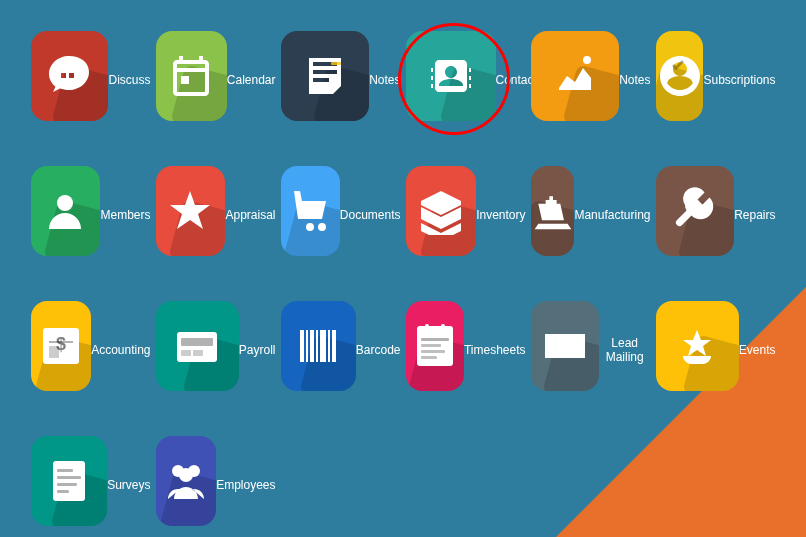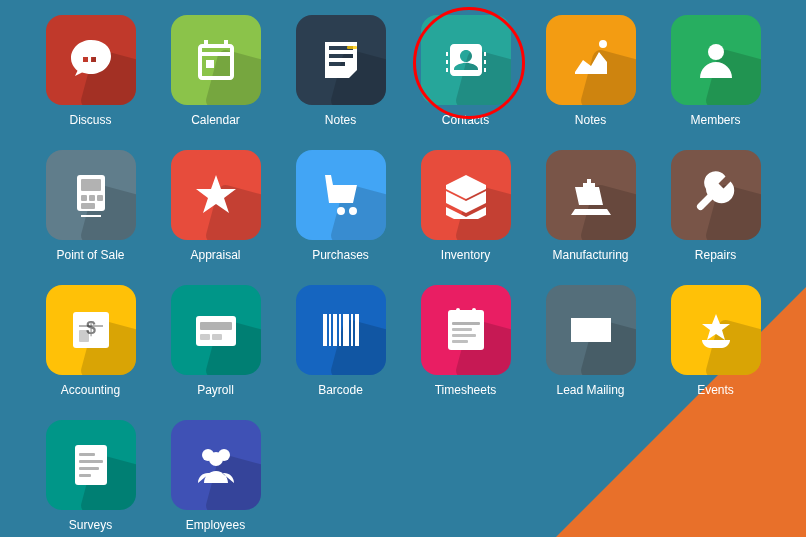--- a/index.html
+++ b/index.html
@@ -31,21 +31,21 @@
       display: grid;
       grid-template-columns: repeat(6, 120px);
       grid-template-rows: repeat(4, 130px);
       gap: 5px;
       padding: 15px 20px;
       justify-content: center;
     }
 
     .app-item {
       display: flex;
-      flex-direction: column;
+      flex-direction: row;
       align-items: center;
       justify-content: flex-start;
       cursor: pointer;
     }
 
     .app-icon {
       width: 90px;
       height: 90px;
       border-radius: 16px;
       display: flex;
@@ -166,57 +166,52 @@
     </div>
     <div class="app-item">
       <div class="app-icon bg-orange">
         <svg viewBox="0 0 48 48">
           <path d="M8 36l8-12 8 6 8-14 8 10v12H8zm32-28a4 4 0 11-8 0 4 4 0 018 0z"></path>
         </svg>
       </div>
       <span class="app-label">Notes</span>
     </div>
     <div class="app-item">
+      <div class="app-icon bg-yellow">
+        <svg viewBox="0 0 48 48">
+          <path d="M24 4C12.9 4 4 12.9 4 24s8.9 20 20 20 20-8.9 20-20S35.1 4 24 4zm0 6c3.9 0 7 3.1 7 7s-3.1 7-7 7-7-3.1-7-7 3.1-7 7-7zm0 28c-5.3 0-10-2.7-12.8-6.8C11.5 27 17.5 24 24 24s12.5 3 12.8 7.2C34 35.3 29.3 38 24 38z"></path>
+          <path d="M20 18l-4-4 2-2 2 2 6-6 2 2z" fill="rgba(0,0,0,0.3)"></path>
+        </svg>
+      </div>
+      <span class="app-label">Subscriptions</span>
+    </div>
+    <div class="app-item">
       <div class="app-icon bg-green">
         <svg viewBox="0 0 48 48">
           <circle cx="24" cy="16" r="8"></circle>
           <path d="M8 42c0-8.8 7.2-16 16-16s16 7.2 16 16H8z"></path>
         </svg>
       </div>
       <span class="app-label">Members</span>
     </div>
     <div class="app-item">
-      <div class="app-icon bg-gray">
-        <svg viewBox="0 0 48 48">
-          <rect x="10" y="4" width="28" height="36" rx="3"></rect>
-          <rect x="14" y="8" width="20" height="12" rx="1" fill="rgba(0,0,0,0.3)"></rect>
-          <rect x="14" y="24" width="6" height="6" rx="1" fill="rgba(0,0,0,0.3)"></rect>
-          <rect x="22" y="24" width="6" height="6" rx="1" fill="rgba(0,0,0,0.3)"></rect>
-          <rect x="30" y="24" width="6" height="6" rx="1" fill="rgba(0,0,0,0.3)"></rect>
-          <rect x="14" y="32" width="14" height="6" rx="1" fill="rgba(0,0,0,0.3)"></rect>
-          <path d="M14 44h20v2H14z"></path>
-        </svg>
-      </div>
-      <span class="app-label">Point of Sale</span>
-    </div>
-    <div class="app-item">
       <div class="app-icon bg-red2">
         <svg viewBox="0 0 48 48">
           <polygon points="24,4 29,18 44,18 32,27 37,42 24,33 11,42 16,27 4,18 19,18"></polygon>
         </svg>
       </div>
       <span class="app-label">Appraisal</span>
     </div>
     <div class="app-item">
       <div class="app-icon bg-blue2">
         <svg viewBox="0 0 48 48">
           <path d="M8 4l4 28h24l4-18H16l-2-10H8zm16 32a4 4 0 100 8 4 4 0 000-8zm12 0a4 4 0 100 8 4 4 0 000-8z"></path>
         </svg>
       </div>
-      <span class="app-label">Purchases</span>
+      <span class="app-label">Documents</span>
     </div>
     <div class="app-item">
       <div class="app-icon bg-red2">
         <svg viewBox="0 0 48 48">
           <path d="M24 4L4 14v4l20 10 20-10v-4L24 4zm-20 16v12l20 10 20-10V20L24 30 4 20zm0 16v8l20 10 20-10v-8L24 46 4 36z"></path>
         </svg>
       </div>
       <span class="app-label">Inventory</span>
     </div>
     <div class="app-item">

